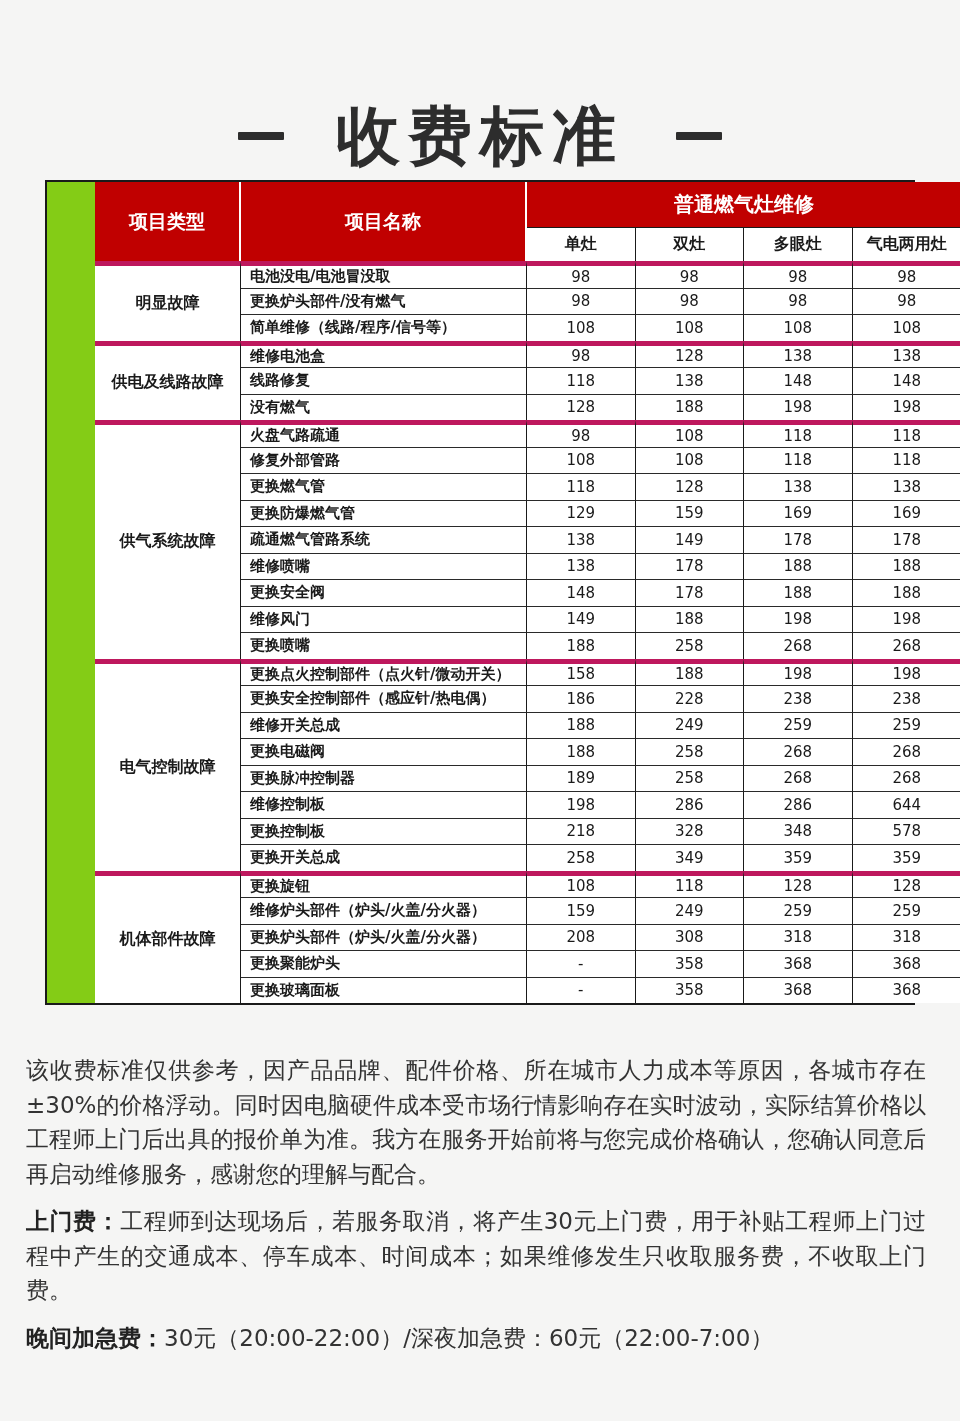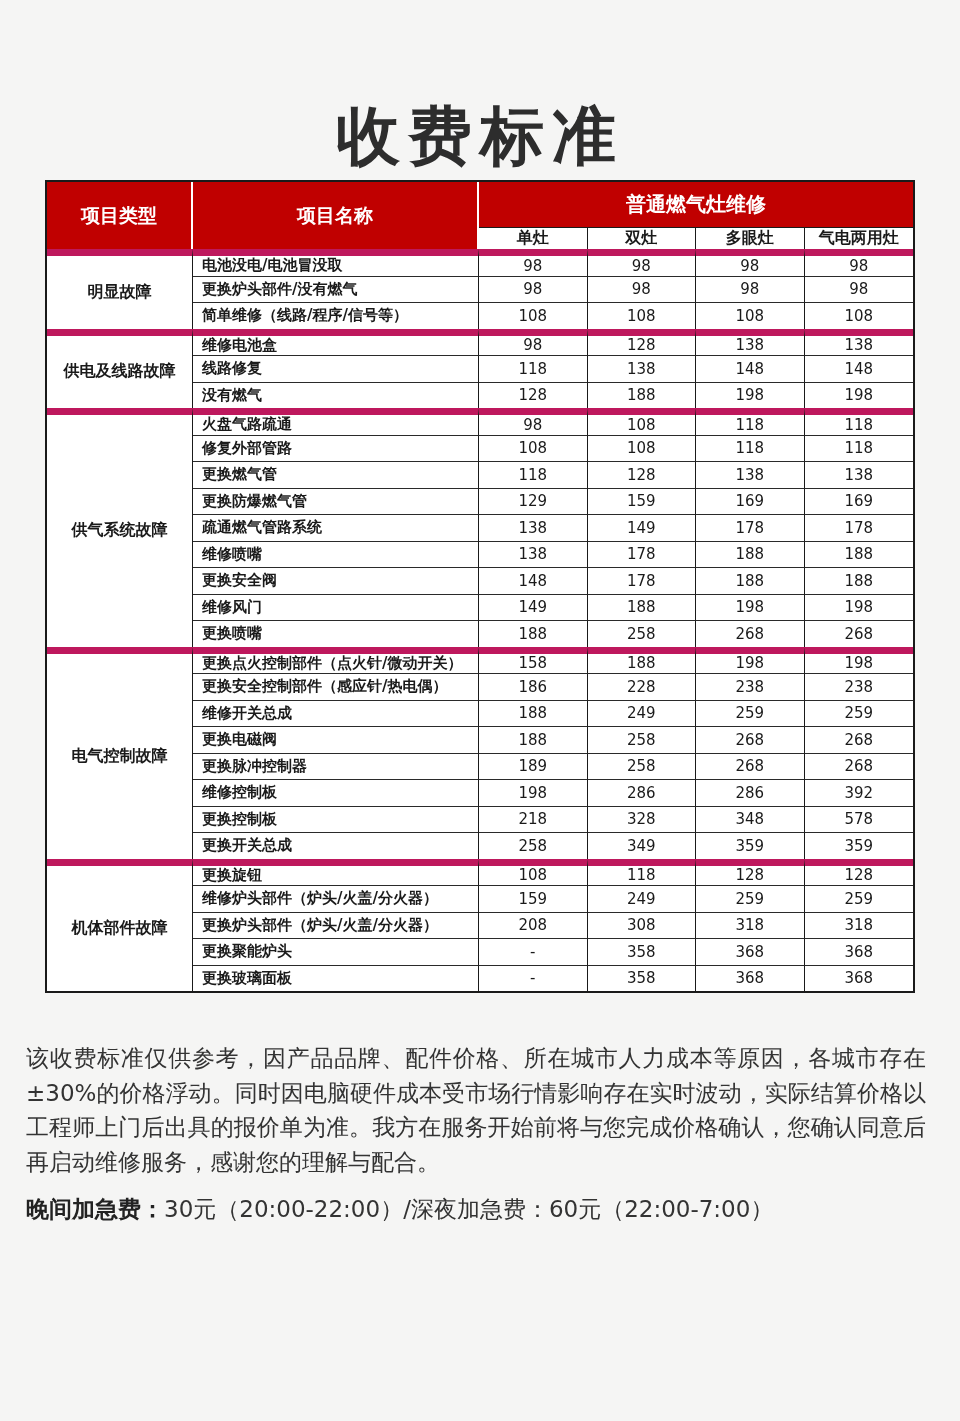--- a/index.html
+++ b/index.html
@@ -15,21 +15,20 @@
   }
 
   
   .title-row {
     display: flex;
     align-items: center;
     justify-content: center;
     gap: 52px;
     padding-top: 92px;
     height: 180px;
-    flex-direction: column;
   }
   .title-dash {
     width: 46px;
     height: 8px;
     background: #2d2d2d;
     border-radius: 1px;
   }
   .page-title {
     font-size: 64px;
     font-weight: bold;
@@ -37,20 +36,21 @@
     letter-spacing: 8px;
     line-height: 1;
   }
 
   
   .table-wrap {
     width: 870px;
     margin: 0 0 0 45px;
     border: 2px solid #1a1a1a;
     background: #84cc16;
+    padding-left: 48px;
   }
   table {
     width: 100%;
     border-spacing: 0;
     table-layout: fixed;
   }
   col.c-type { width: 146px; }
   col.c-name { width: 286px; }
   col.c-p    { width: 108.5px; }
 
@@ -60,37 +60,37 @@
     background: #c00000;
     color: #ffffff;
     font-weight: bold;
     font-size: 19px;
     text-align: center;
   }
   th.red-span { border-right: 2px solid #ffffff; height: 67px; }
   th.red-group { border-bottom: 1px solid #1a1a1a; height: 46px; font-size: 20px; }
 
   th.subhead {
-    height: 21px;
+    height: 33px;
     background: #ffffff;
     font-size: 16px;
     font-weight: bold;
     text-align: center;
     border-right: 1px solid #1a1a1a;
   }
   th.subhead:last-child { border-right: none; }
 
   tbody td {
     height: 26.5px;
     font-size: 15px;
     background: #ffffff;
     border-top: 1px solid #2a2a2a;
     vertical-align: middle;
   }
-  tr.group-start > td { border-top: 7px solid #be185d; }
+  tr.group-start > td { border-top: 5px solid #be185d; }
 
   td.category {
     text-align: center;
     font-weight: bold;
     font-size: 16px;
     border-right: 1px solid #1a1a1a;
   }
   td.name {
     font-weight: bold;
     padding-left: 9px;
@@ -290,21 +290,21 @@
           <td class="price">189</td>
           <td class="price">258</td>
           <td class="price">268</td>
           <td class="price">268</td>
         </tr>
         <tr>
           <td class="name">维修控制板</td>
           <td class="price">198</td>
           <td class="price">286</td>
           <td class="price">286</td>
-          <td class="price">392</td>
+          <td class="price">644</td>
         </tr>
         <tr>
           <td class="name">更换控制板</td>
           <td class="price">218</td>
           <td class="price">328</td>
           <td class="price">348</td>
           <td class="price">578</td>
         </tr>
         <tr>
           <td class="name">更换开关总成</td>
@@ -348,14 +348,15 @@
           <td class="price">358</td>
           <td class="price">368</td>
           <td class="price">368</td>
         </tr>
       </tbody>
   </table>
 </div>
 
 <div class="notes">
   <p><span>该收费标准仅供参考，因产品品牌、配件价格、所在城市人力成本等原因，各城市存在±30%的价格浮动。同时因电脑硬件成本受市场行情影响存在实时波动，实际结算价格以工程师上门后出具的报价单为准。我方在服务开始前将与您完成价格确认，您确认同意后再启动维修服务，感谢您的理解与配合。</span></p>
+  <p><span class="label">上门费：</span><span>工程师到达现场后，若服务取消，将产生30元上门费，用于补贴工程师上门过程中产生的交通成本、停车成本、时间成本；如果维修发生只收取服务费，不收取上门费。</span></p>
   <p><span class="label">晚间加急费：</span><span>30元（20:00-22:00）/深夜加急费：60元（22:00-7:00）</span></p>
 </div>
 
 </body></html>

